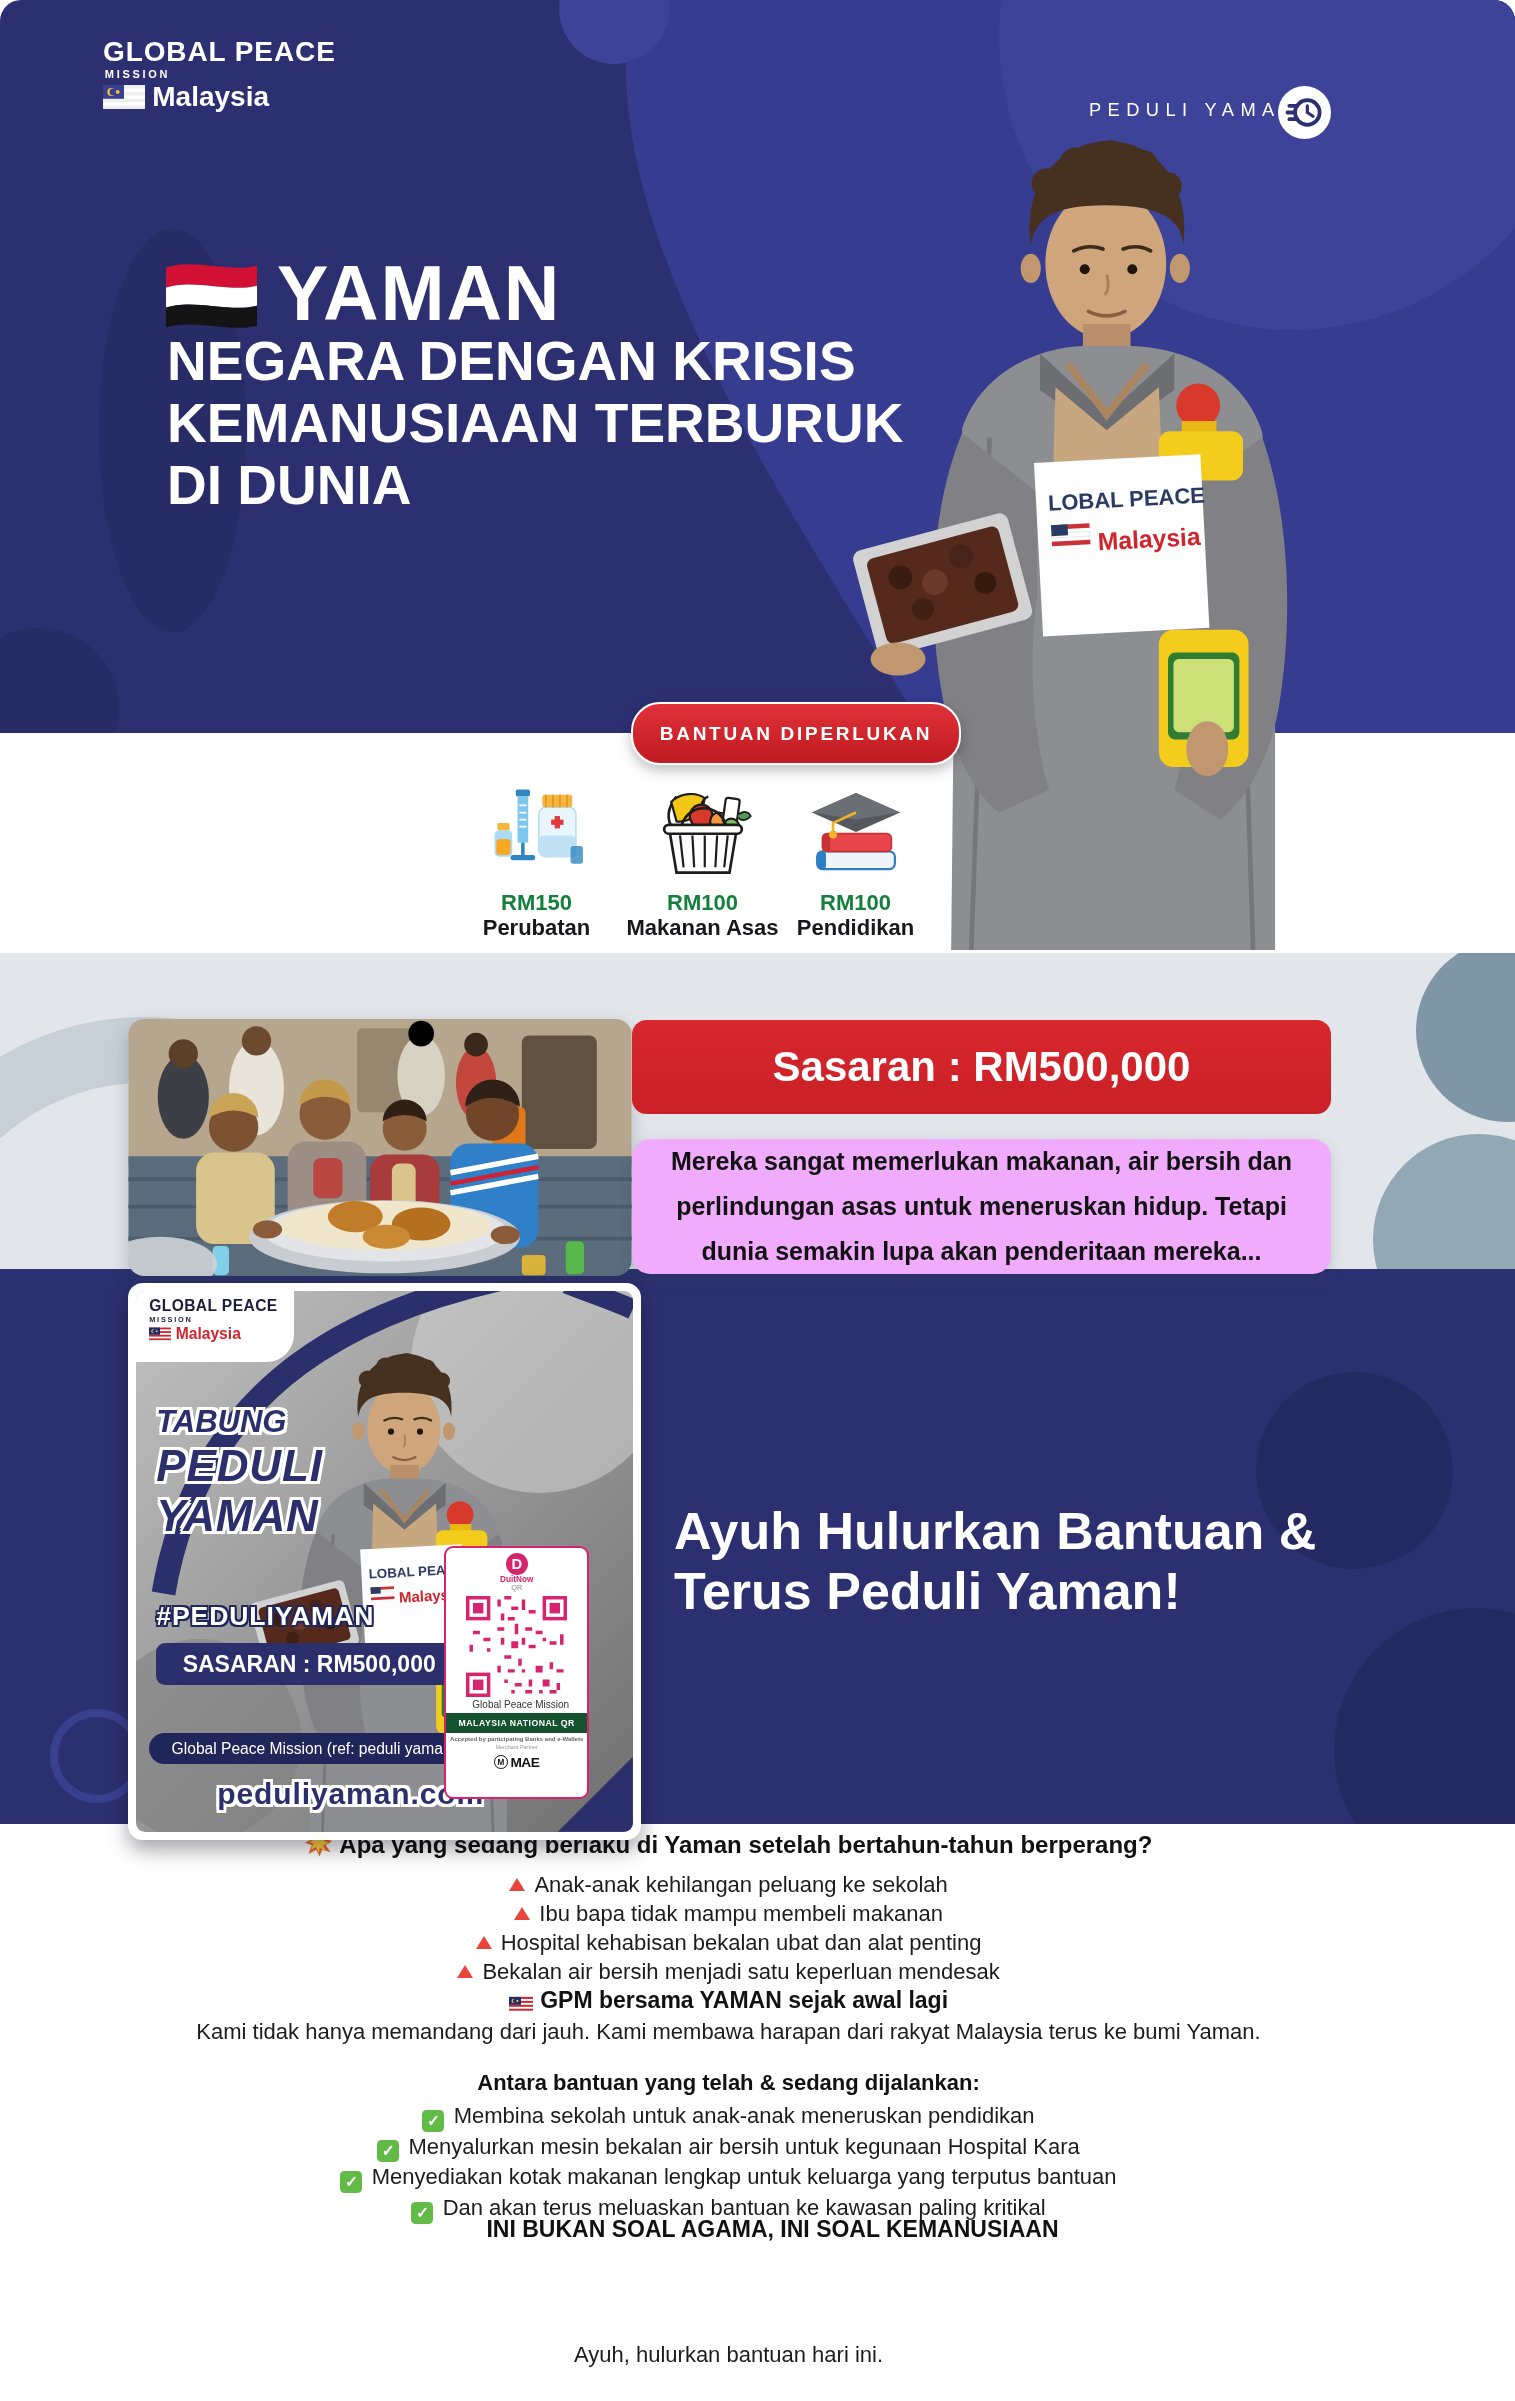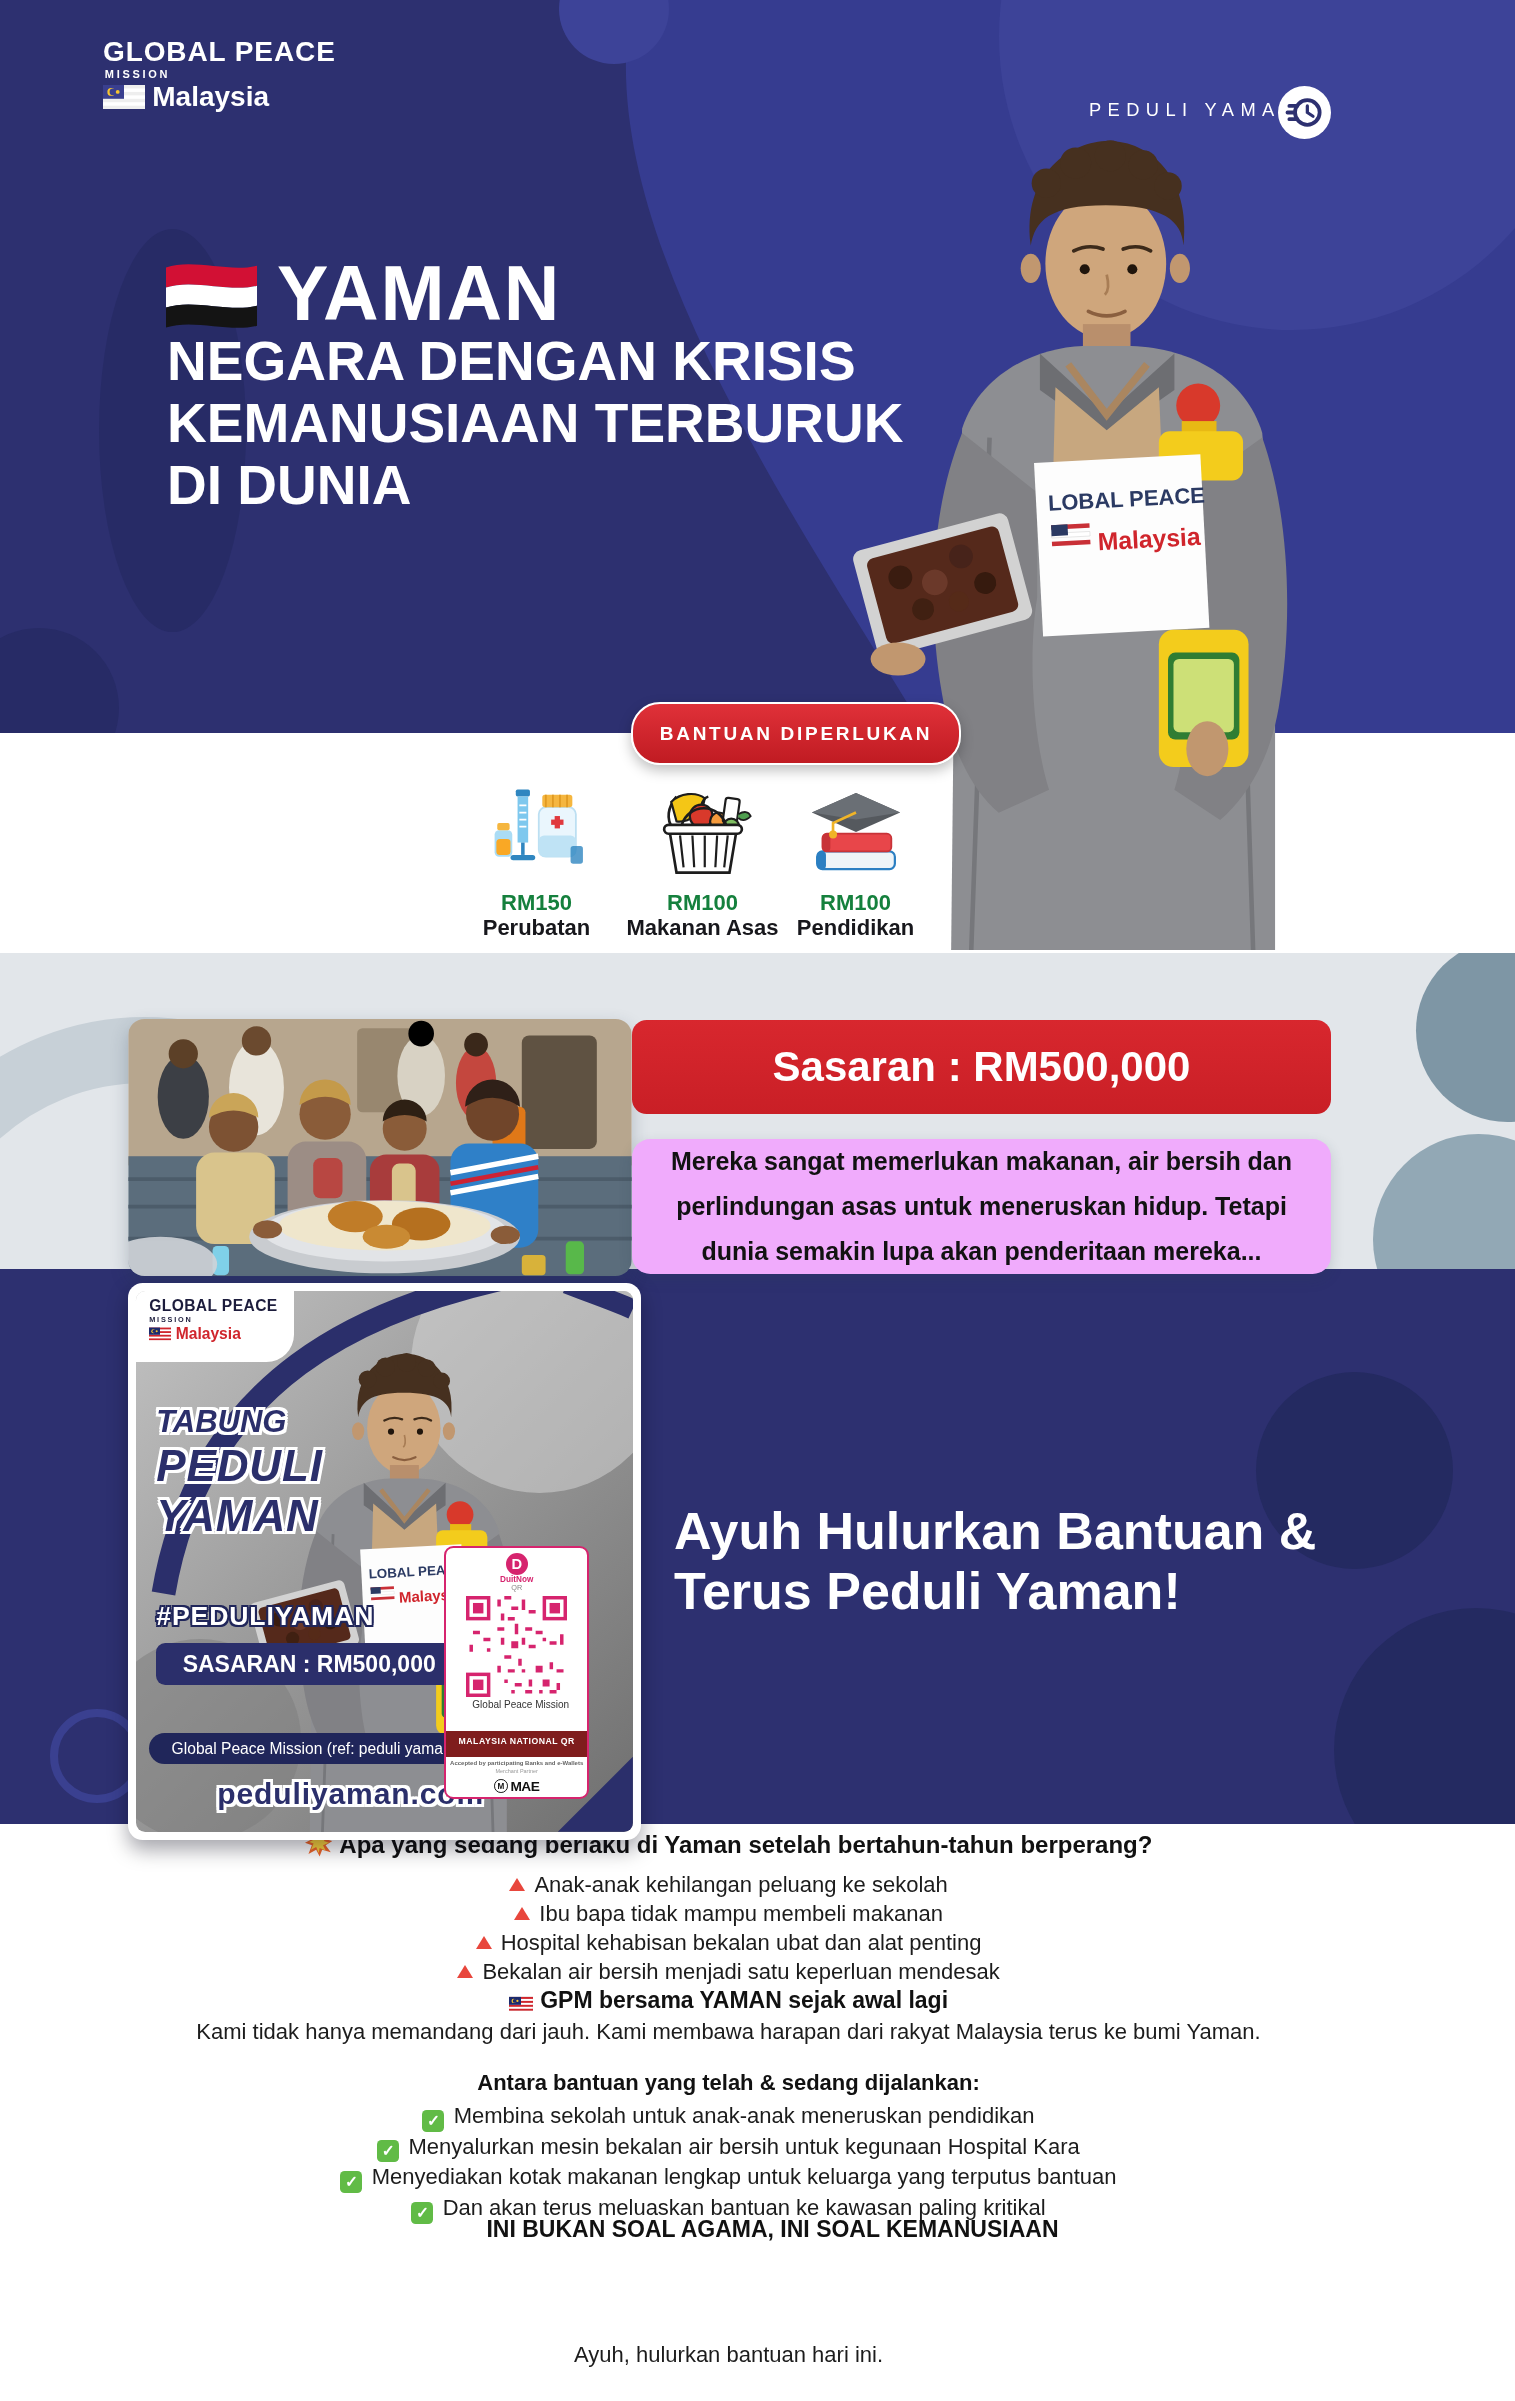--- a/index.html
+++ b/index.html
@@ -1,17 +1,17 @@
 <!DOCTYPE html>
 <html style="font-size:14.7px"><head>
 <meta charset="utf-8">
 <style>
   html,body{margin:0;padding:0;background:#fff;}
   .page{position:relative;width:1515px;height:2401px;overflow:hidden;
-        font-family:"Liberation Sans",sans-serif;background:#fff;}
+        font-family:"Liberation Sans",sans-serif;background:#fff;border-radius:21px;}
   .abs{position:absolute;}
   .sec{position:absolute;left:0;width:1515px;overflow:hidden;}
 
   
   .hero{top:0;height:733px;background:#2d3070;}
   .hero-diag{position:absolute;inset:0;width:100%;height:100%;}
   .deco{position:absolute;border-radius:50%;}
 
   .logo{left:103px;top:38px;color:#fff;line-height:1;z-index:5;}
   .logo-top{font-size:28px;font-weight:bold;letter-spacing:0.9px;}
@@ -91,21 +91,21 @@
               clip-path:polygon(100% 0,100% 100%,0 100%);}
 
   .qr-panel{position:absolute;left:308px;top:255px;width:145px;height:253px;background:#fff;border-radius:9.2px;
             border:2.7px solid #d6246e;box-sizing:border-box;text-align:center;z-index:6;}
   .duitnow-circle{width:22px;height:22px;border-radius:50%;background:#d6246e;color:#fff;font-weight:800;
                   font-size:14.7px;line-height:22px;margin:4.6px auto 0;}
   .duitnow-label{font-size:8.2px;font-weight:800;color:#d6246e;line-height:9.2px;}
   .duitnow-sub{font-size:7.3px;color:#888;line-height:8.2px;}
   .qr-svg{width:101px;height:101px;margin:3.7px auto 1.8px;display:block;}
   .qr-merchant{font-size:10px;font-weight:normal;color:#333;line-height:12px;margin-left:8px;}
-  .qr-band{margin-top:20px;height:26px;background:#7f1d1d;color:#fff;font-size:8.7px;font-weight:bold;
+  .qr-band{margin-top:2px;height:20px;background:#14532d;color:#fff;font-size:8.7px;font-weight:bold;
            letter-spacing:0.5px;line-height:20px;}
   .qr-tiny{font-size:6px;color:#666;line-height:7.3px;margin-top:3.7px;font-weight:bold;}
   .qr-tiny2{font-size:5.5px;color:#999;line-height:7.3px;}
   .mae-row{display:flex;align-items:center;justify-content:center;gap:2.7px;margin-top:3.7px;}
   .mae-m{width:13.7px;height:13.7px;border-radius:50%;border:1.8px solid #111;font-size:8.2px;font-weight:800;
          line-height:13.7px;color:#111;box-sizing:border-box;}
   .mae-txt{font-size:13.7px;font-weight:800;color:#111;letter-spacing:-0.5px;}
 
   
   .sec-bottom{top:1824px;height:577px;background:#fff;}

